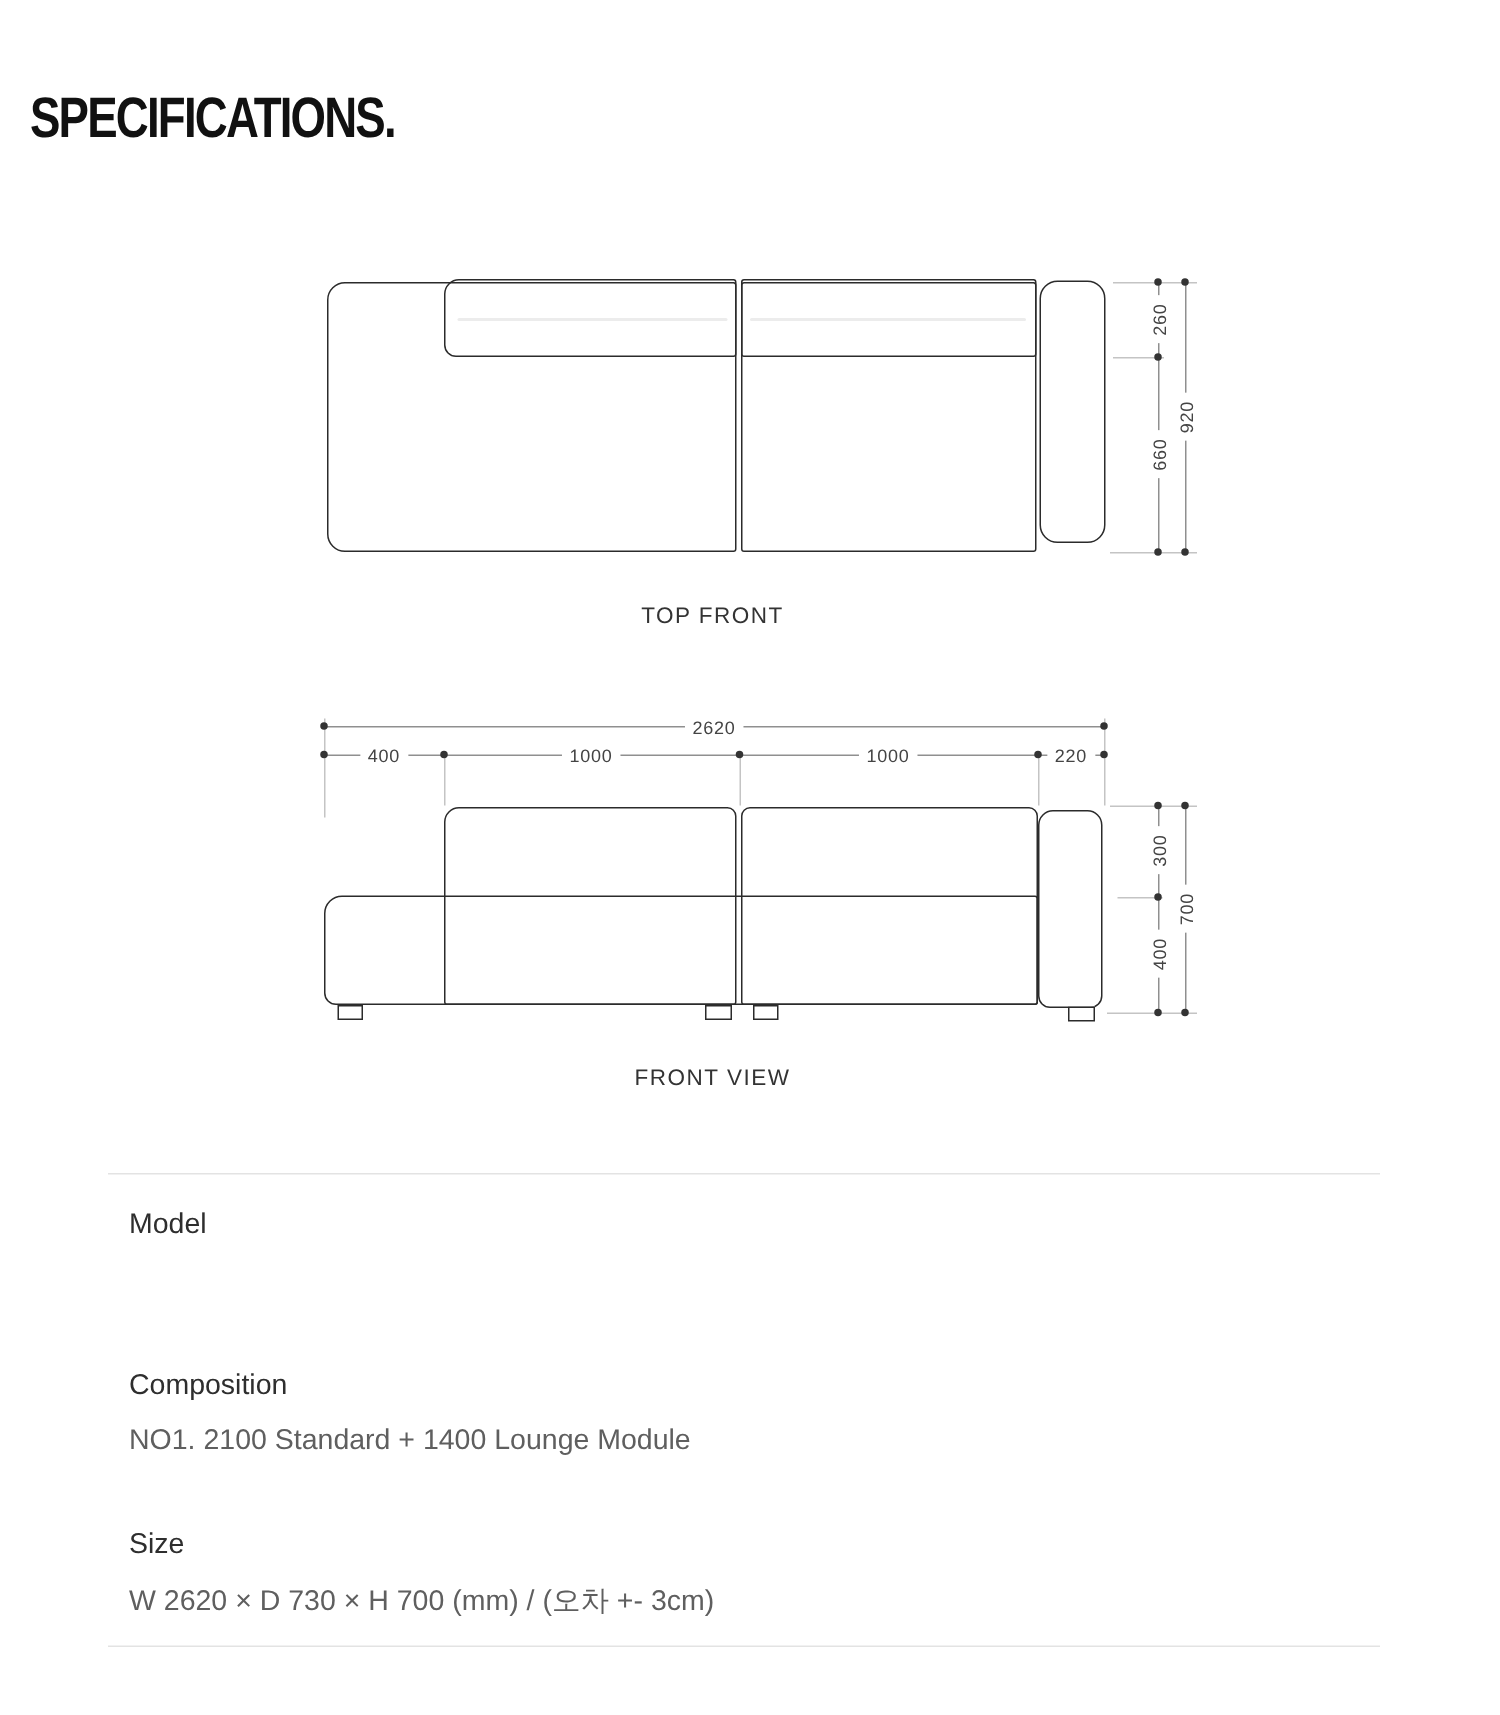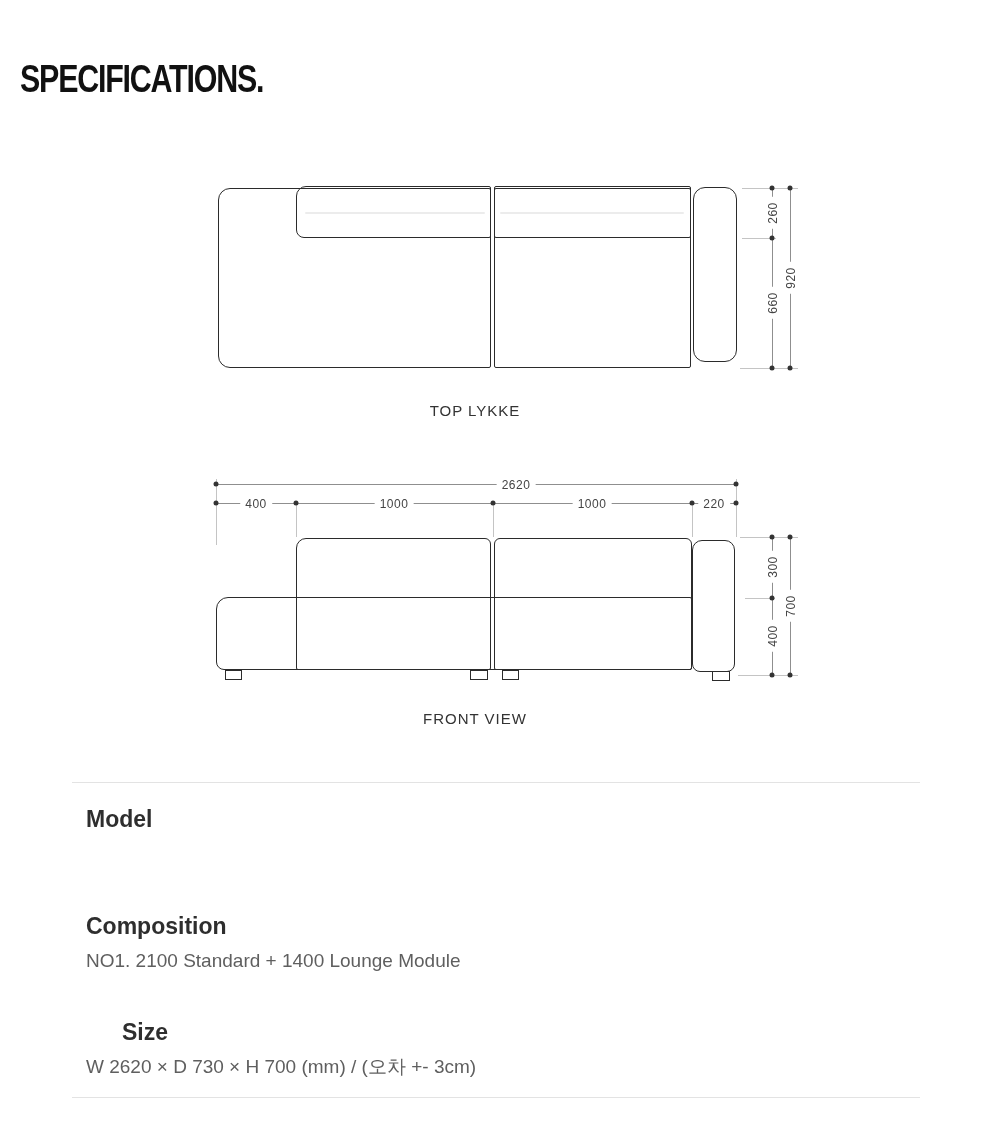--- a/index.html
+++ b/index.html
@@ -18,21 +18,21 @@
   .dot{position:absolute;width:5px;height:5px;border-radius:50%;background:#333;
        transform:translate(-50%,-50%);}
   .dlab{position:absolute;font-size:12px;color:#444;background:#fff;letter-spacing:.5px;
         transform:translate(-50%,-50%);padding:0 5px;white-space:nowrap;}
   .dlab.v{writing-mode:vertical-rl;transform:translate(-50%,-50%) rotate(180deg);padding:5px 0;}
   .foot{position:absolute;border:1.5px solid #2b2b2b;background:#fff;box-sizing:border-box;height:10px;}
   .viewlabel{position:absolute;width:190px;text-align:center;font-size:15px;color:#333;
              letter-spacing:1px;}
   
   .divider{position:absolute;left:72px;width:848px;height:1px;background:#e3e3e3;}
-  .spec-label{position:absolute;left:86px;font-size:23px;font-weight:700;color:#2e2e2e;text-align:right;}
+  .spec-label{position:absolute;left:86px;font-size:19px;font-weight:400;color:#2e2e2e;text-align:right;}
   .spec-value{position:absolute;left:86px;font-size:19px;color:#5f5f5f;}
 </style>
 </head>
 <body>
 
 <div class="page">
 
   <div class="heading">SPECIFICATIONS.</div>
 
   <div>
@@ -55,35 +55,35 @@
     <div class="dlab v" style="left:773px;top:213px;">260</div>
     <div class="dlab v" style="left:773px;top:303px;">660</div>
     <div class="dlab v" style="left:791px;top:278px;">920</div>
 
     <div class="dot" style="left:772px;top:188px;"></div>
     <div class="dot" style="left:772px;top:238px;"></div>
     <div class="dot" style="left:772px;top:368px;"></div>
     <div class="dot" style="left:790px;top:188px;"></div>
     <div class="dot" style="left:790px;top:368px;"></div>
 
-    <div class="viewlabel" style="left:380px;top:402px;">TOP LYKKE</div>
+    <div class="viewlabel" style="left:380px;top:402px;">TOP FRONT</div>
   </div>
 
   <div>
 
     <div class="dimline" style="left:216px;top:484px;width:520px;height:1px;"></div>
     <div class="dimline" style="left:216px;top:503px;width:520px;height:1px;"></div>
 
     <div class="extline" style="left:216px;top:479px;width:1px;height:66px;"></div>
     <div class="extline" style="left:296px;top:503px;width:1px;height:34px;"></div>
     <div class="extline" style="left:493px;top:503px;width:1px;height:34px;"></div>
     <div class="extline" style="left:692px;top:503px;width:1px;height:34px;"></div>
     <div class="extline" style="left:736px;top:479px;width:1px;height:58px;"></div>
 
-    <div class="dlab" style="left:476px;top:485px;margin-left:40px;">2620</div>
+    <div class="dlab" style="left:476px;top:485px;">2620</div>
     <div class="dlab" style="left:256px;top:504px;">400</div>
     <div class="dlab" style="left:394px;top:504px;">1000</div>
     <div class="dlab" style="left:592px;top:504px;">1000</div>
     <div class="dlab" style="left:714px;top:504px;">220</div>
 
     <div class="dot" style="left:216px;top:484px;"></div>
     <div class="dot" style="left:736px;top:484px;"></div>
     <div class="dot" style="left:216px;top:503px;"></div>
     <div class="dot" style="left:296px;top:503px;"></div>
     <div class="dot" style="left:493px;top:503px;"></div>
@@ -120,18 +120,18 @@
     <div class="viewlabel" style="left:380px;top:710px;">FRONT VIEW</div>
   </div>
 
   <div class="divider" style="top:782px;"></div>
 
   <div class="spec-label" style="top:806px;">Model</div>
 
   <div class="spec-label" style="top:913px;">Composition</div>
   <div class="spec-value" style="top:950px;">NO1. 2100 Standard + 1400 Lounge Module</div>
 
-  <div class="spec-label" style="top:1019px;margin-left:36px;">Size</div>
+  <div class="spec-label" style="top:1019px;">Size</div>
   <div class="spec-value" style="top:1054px;">W 2620 × D 730 × H 700 (mm) / (오차 +- 3cm)</div>
 
   <div class="divider" style="top:1097px;"></div>
 
 </div>
 
 </body></html>

